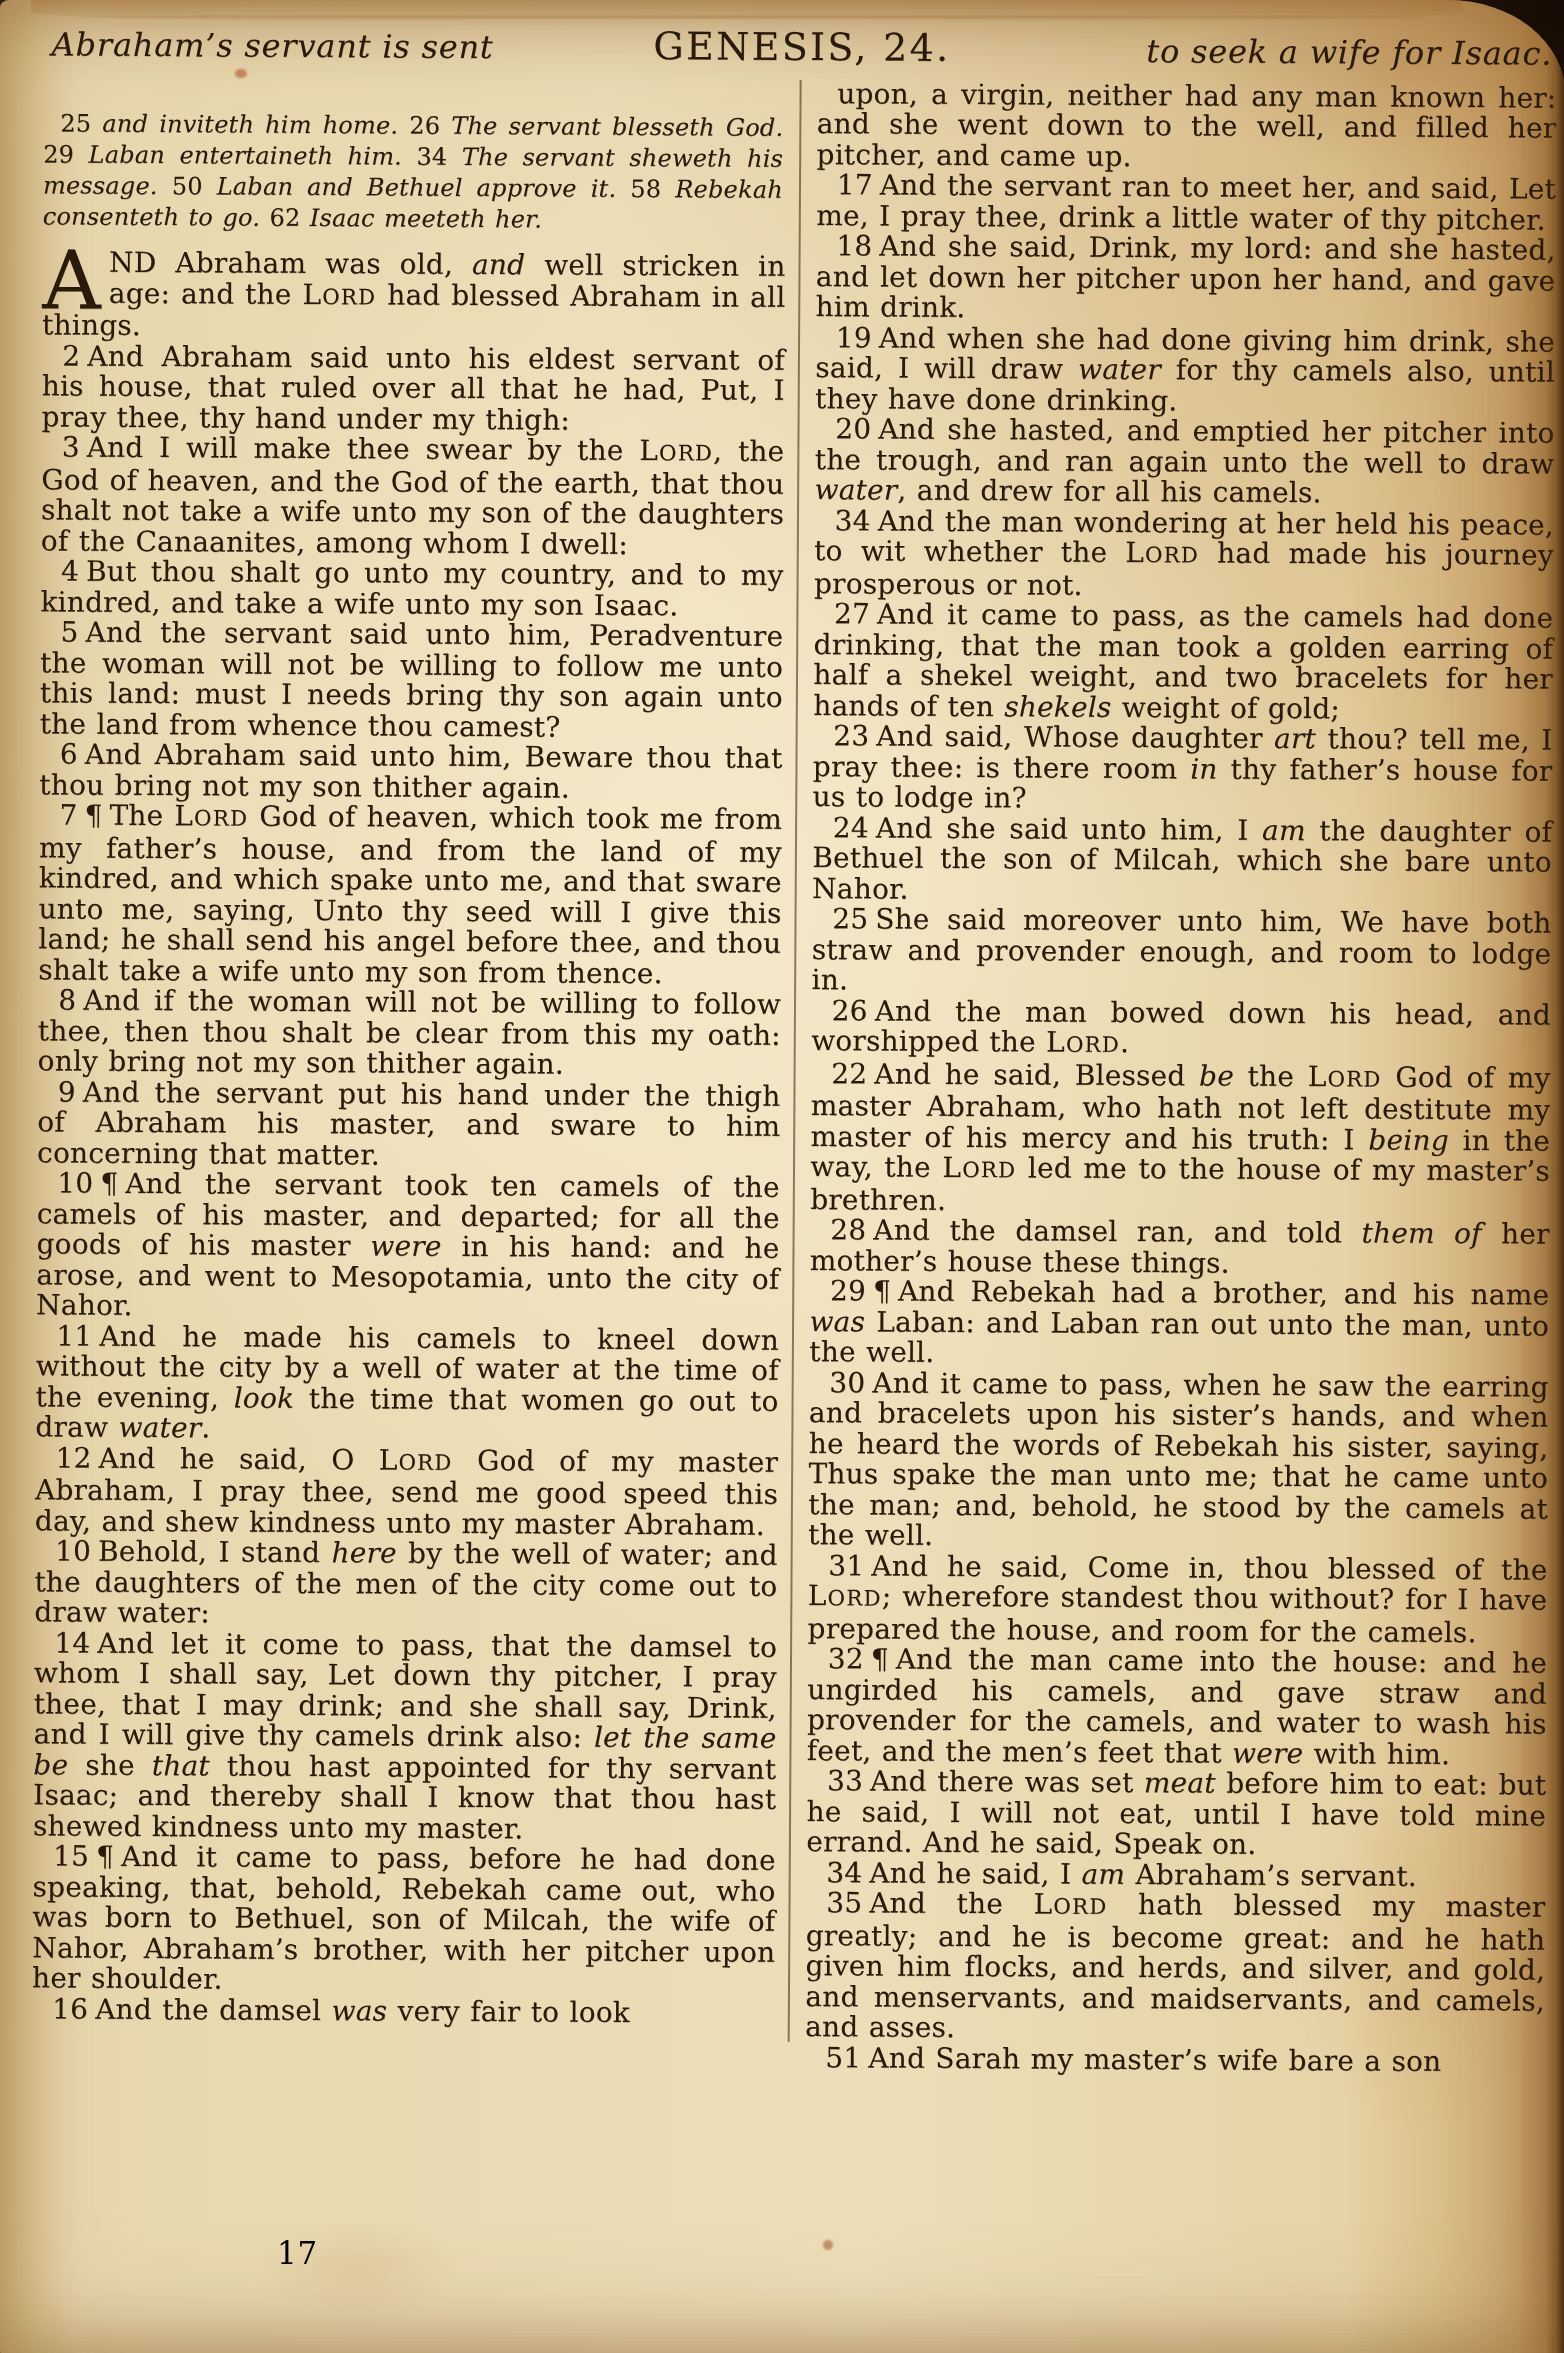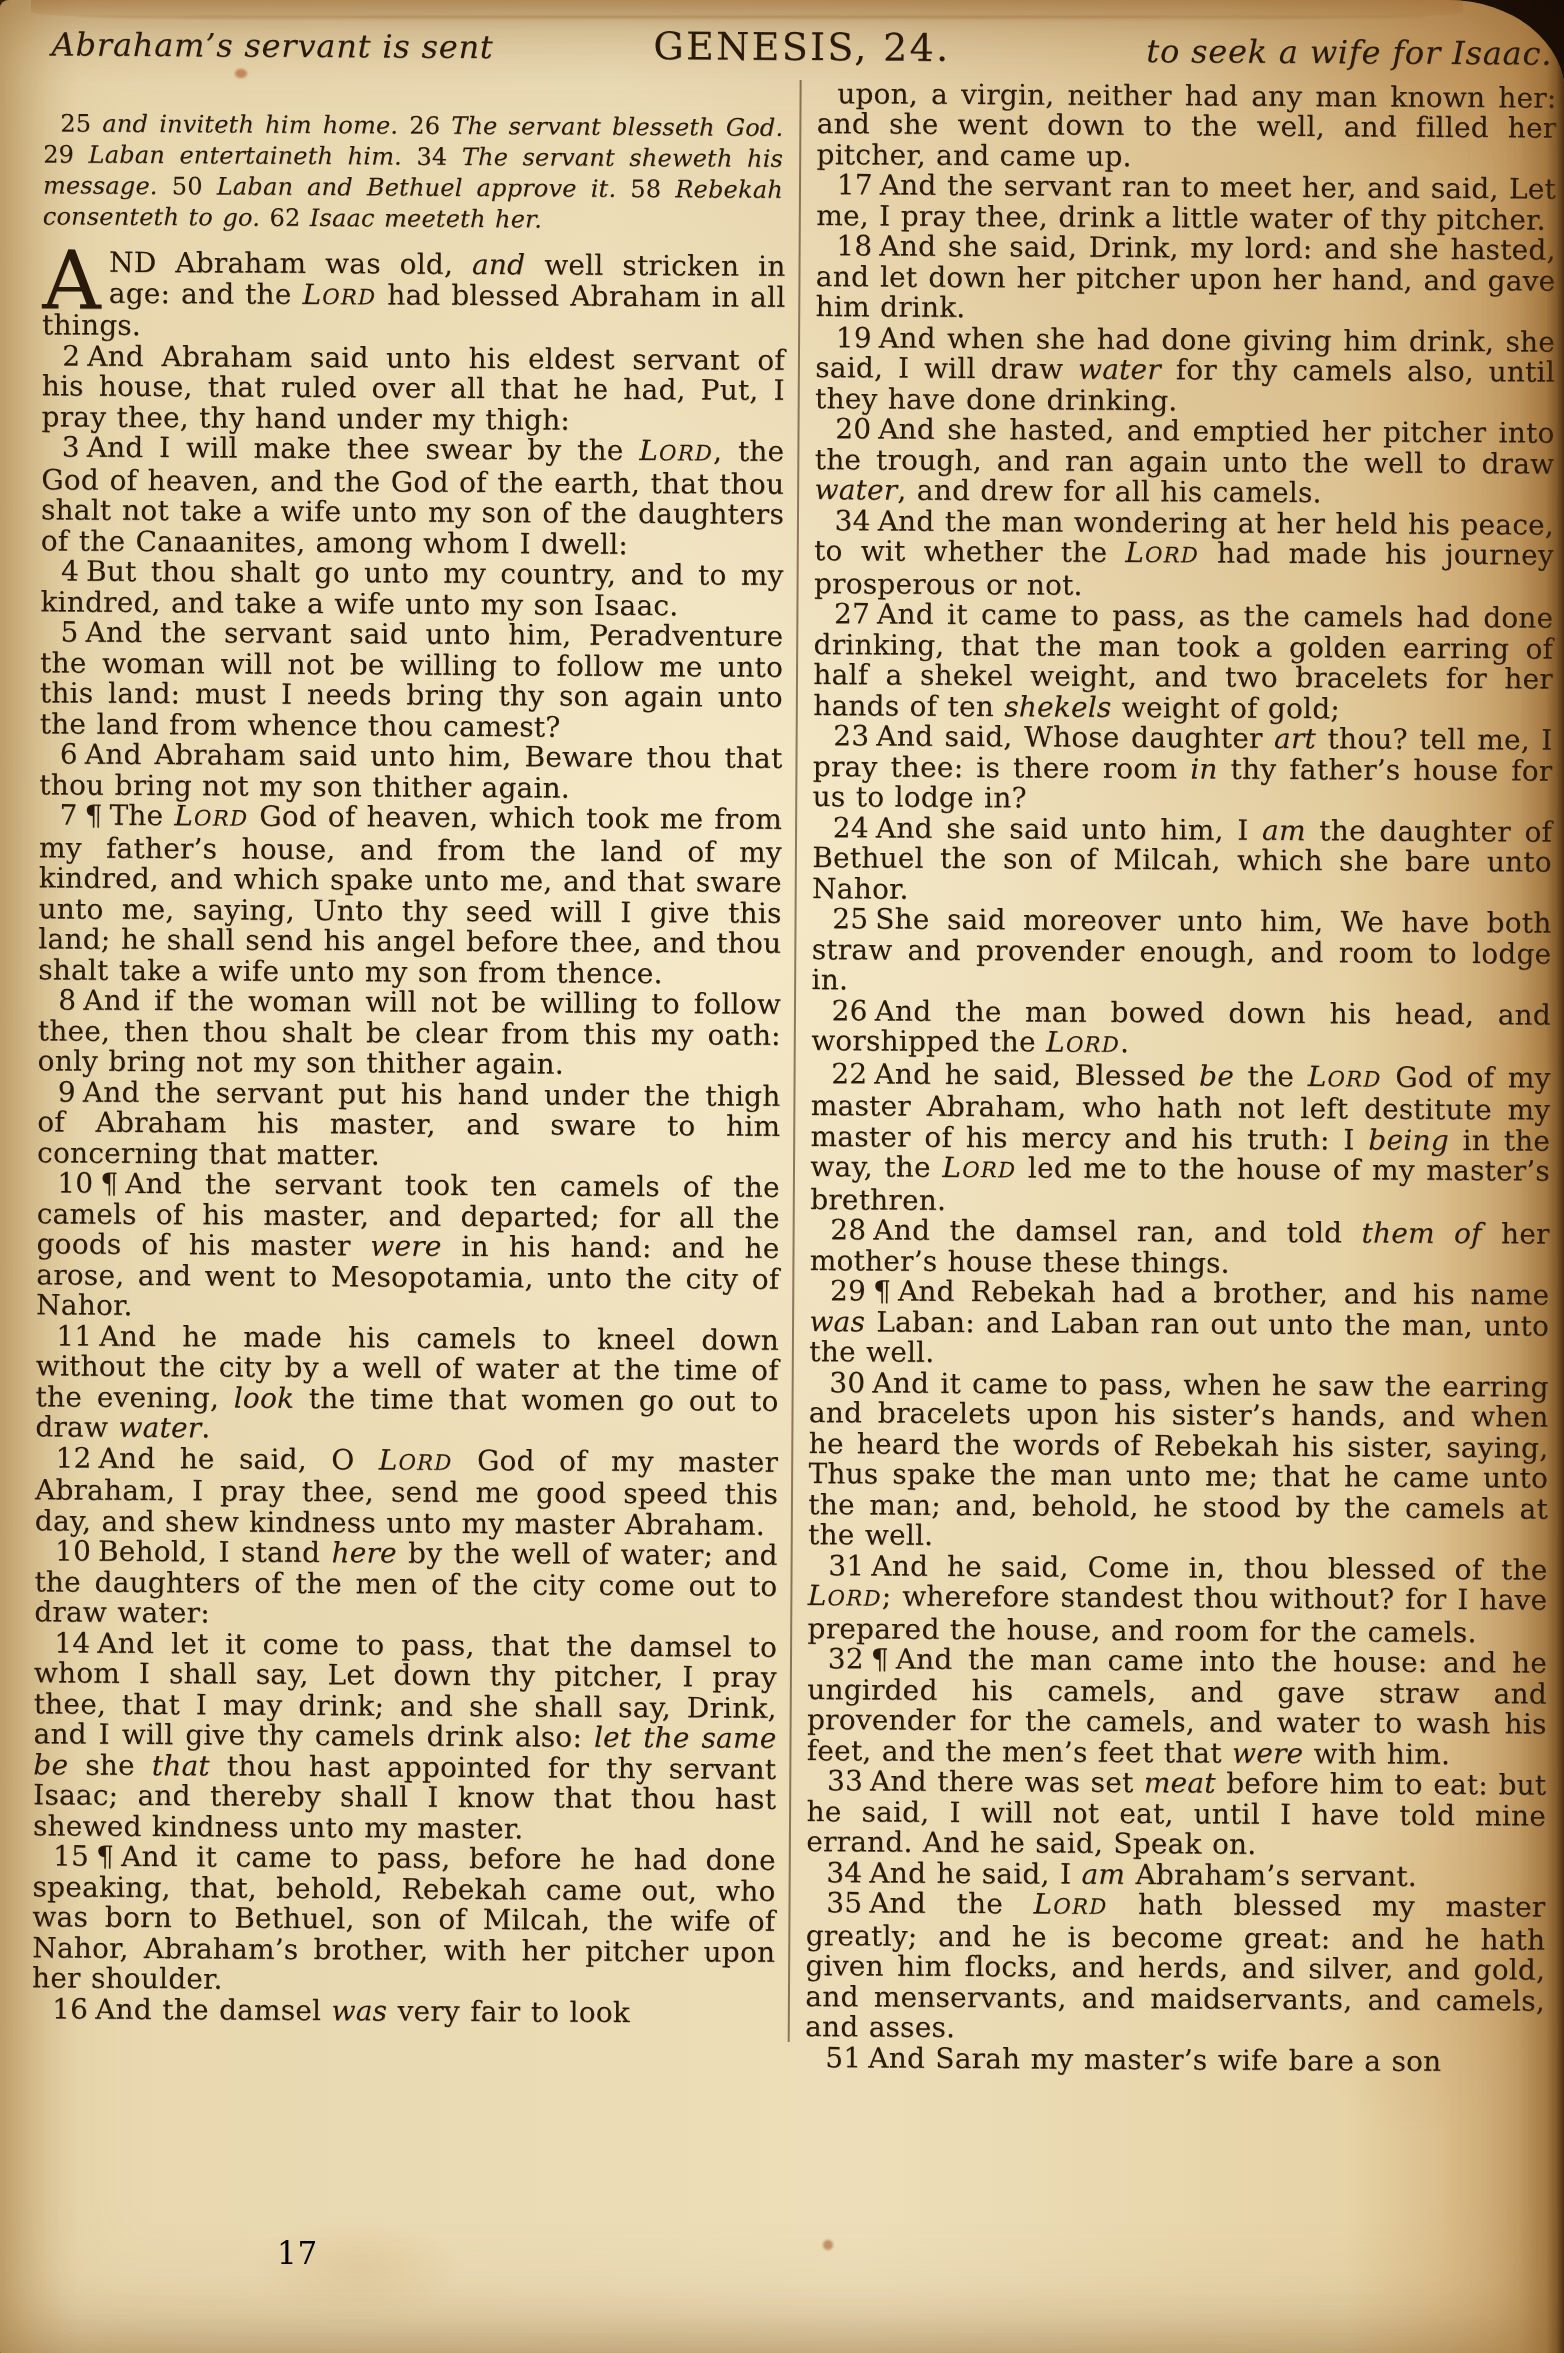--- a/index.html
+++ b/index.html
@@ -66,21 +66,21 @@
 
   .summary{margin:0 0 15.6px 0;font-size:24px;line-height:31px;text-indent:17px;
     padding-right:3.1px;word-spacing:1.6px;}
   .summary em{font-style:italic;}
 
   p.verse{margin:0;text-indent:20.3px;}
   p.verse.has-drop{text-indent:0;}
   .vnum{padding-right:7px;}
   .pilcrow{padding-right:7px;}
   em{font-style:italic;letter-spacing:0.2px;}
-  .lord{letter-spacing:1.2px;font-style:italic;}
+  .lord{letter-spacing:1.2px;}
   .lord .ord{font-size:0.76em;}
   .dropcap{float:left;font-size:81px;line-height:58px;height:59px;
     margin:3.9px 7.8px 0 0;overflow:visible;}
 
   .folio{position:absolute;left:235px;top:2235px;width:125px;text-align:center;
     font-size:31px;letter-spacing:0.8px;}
 </style>
 </head>
 <body>
 

